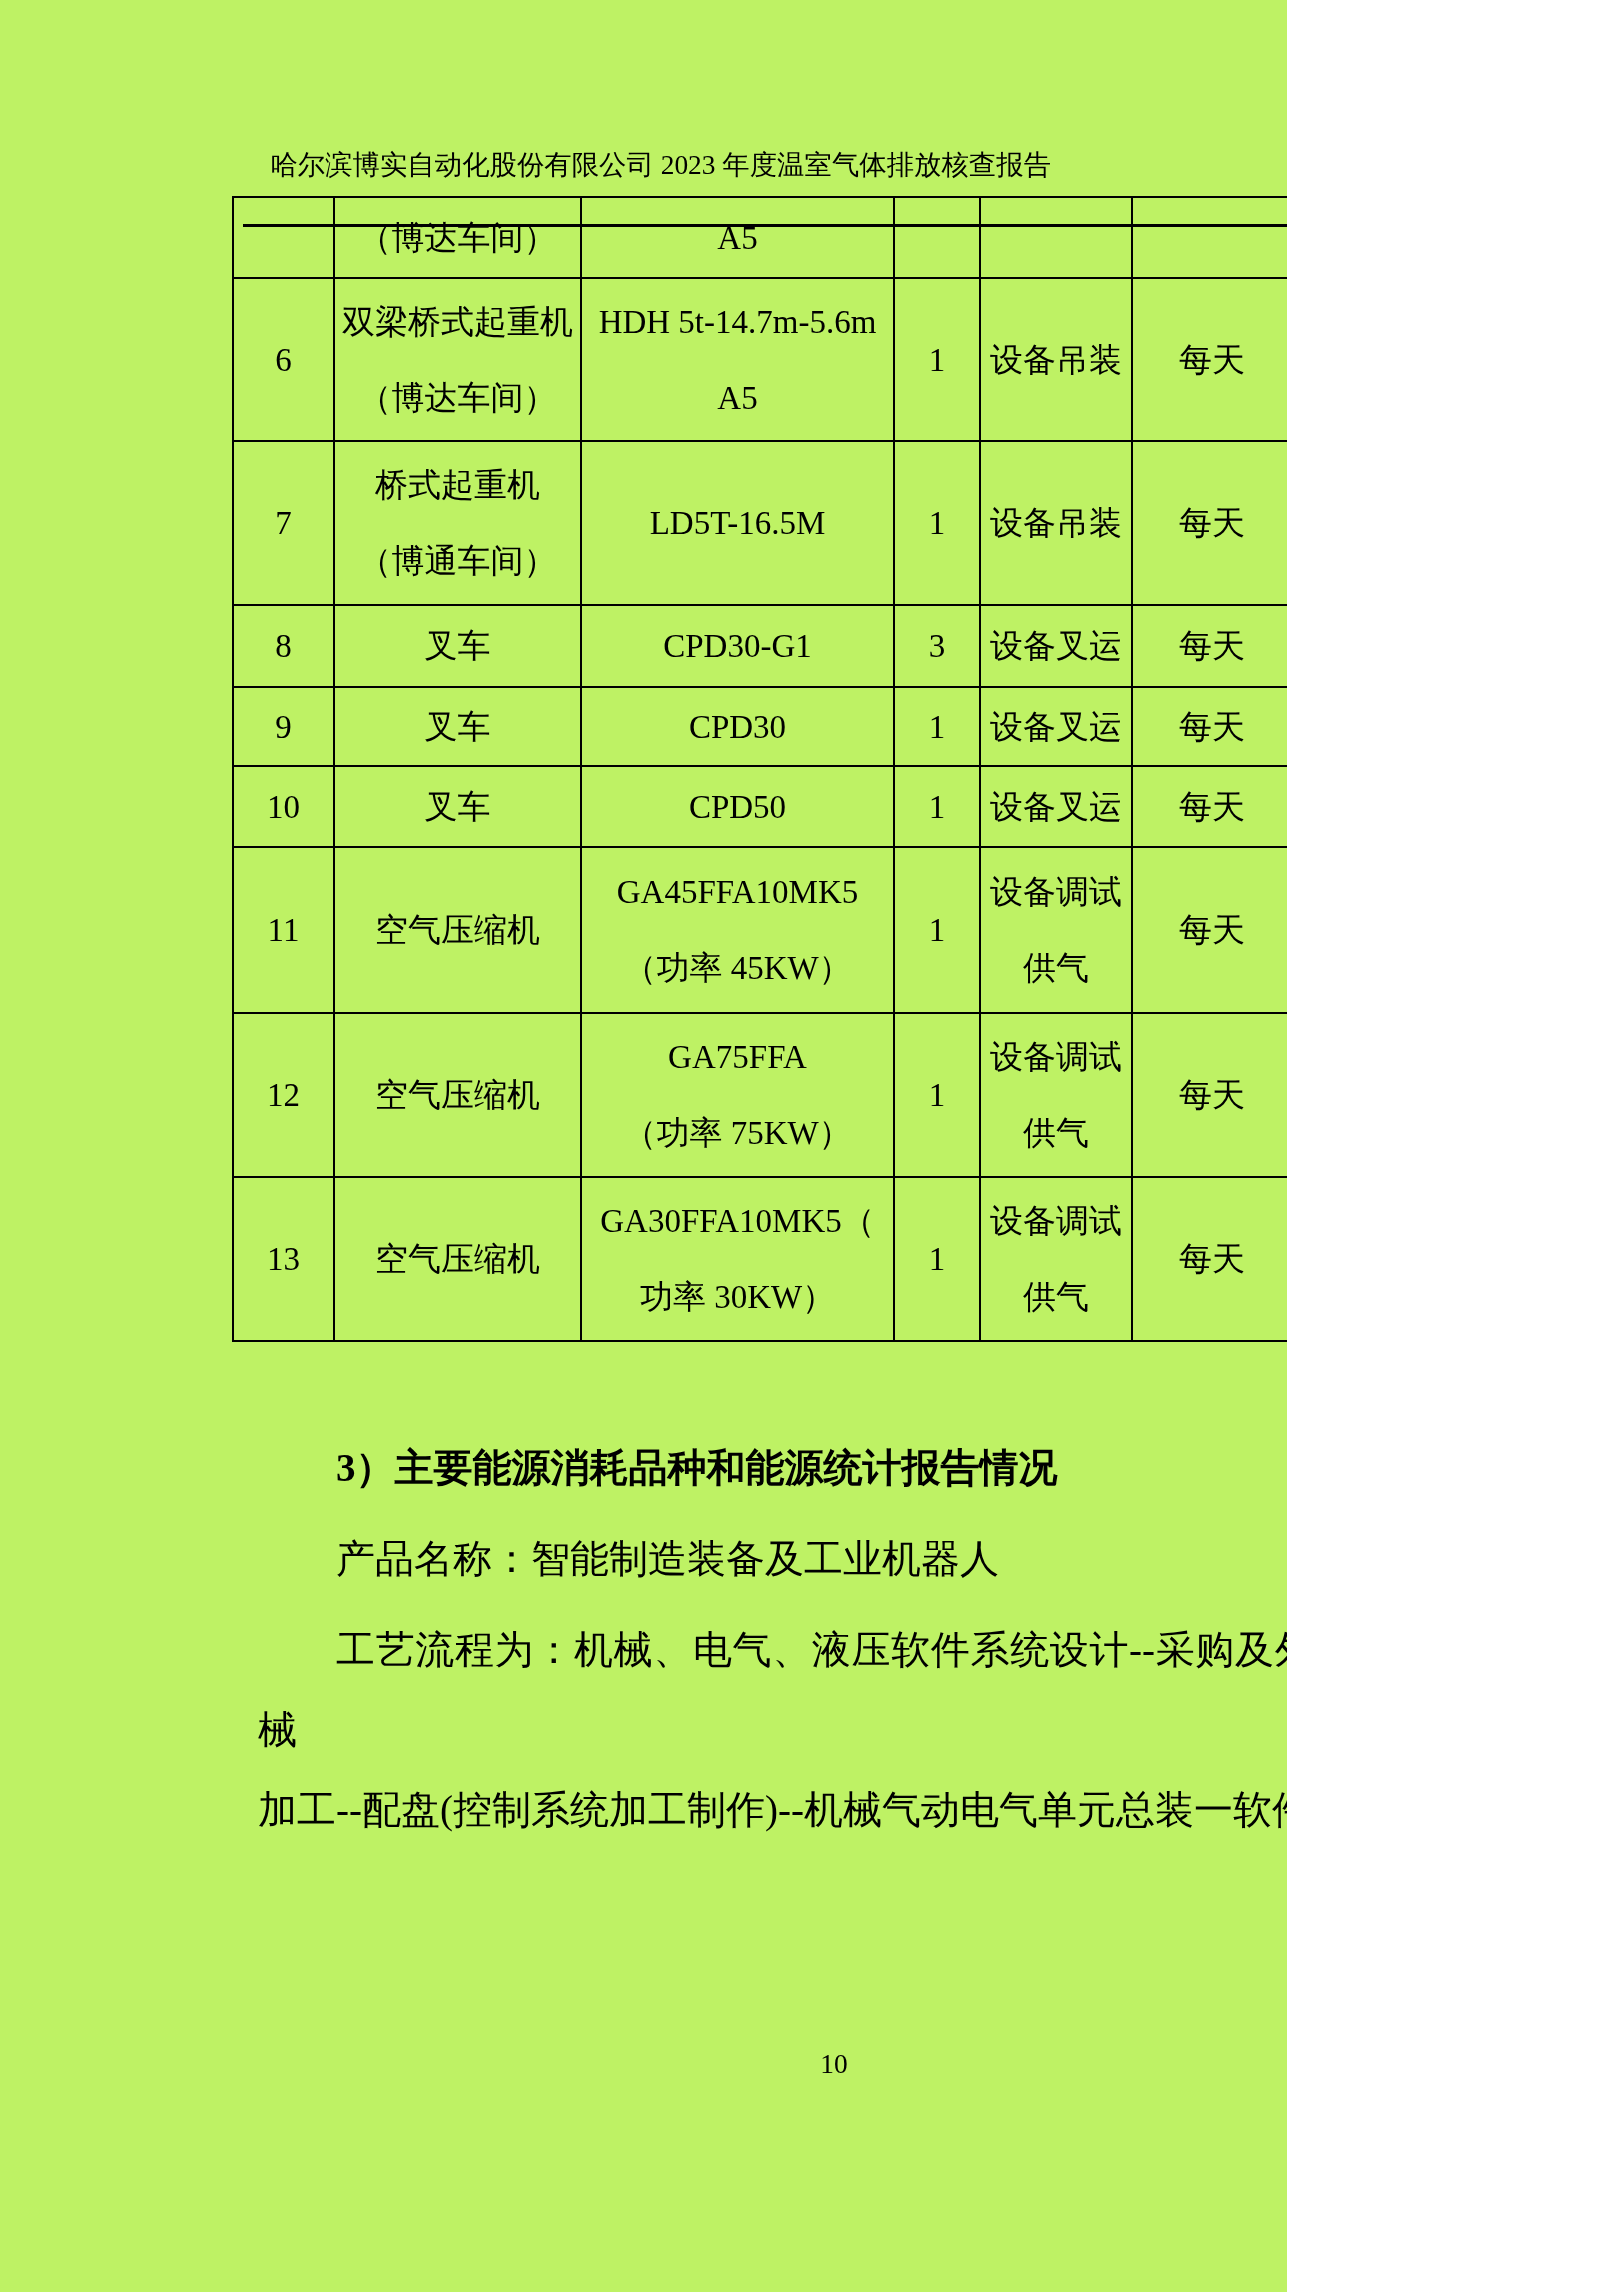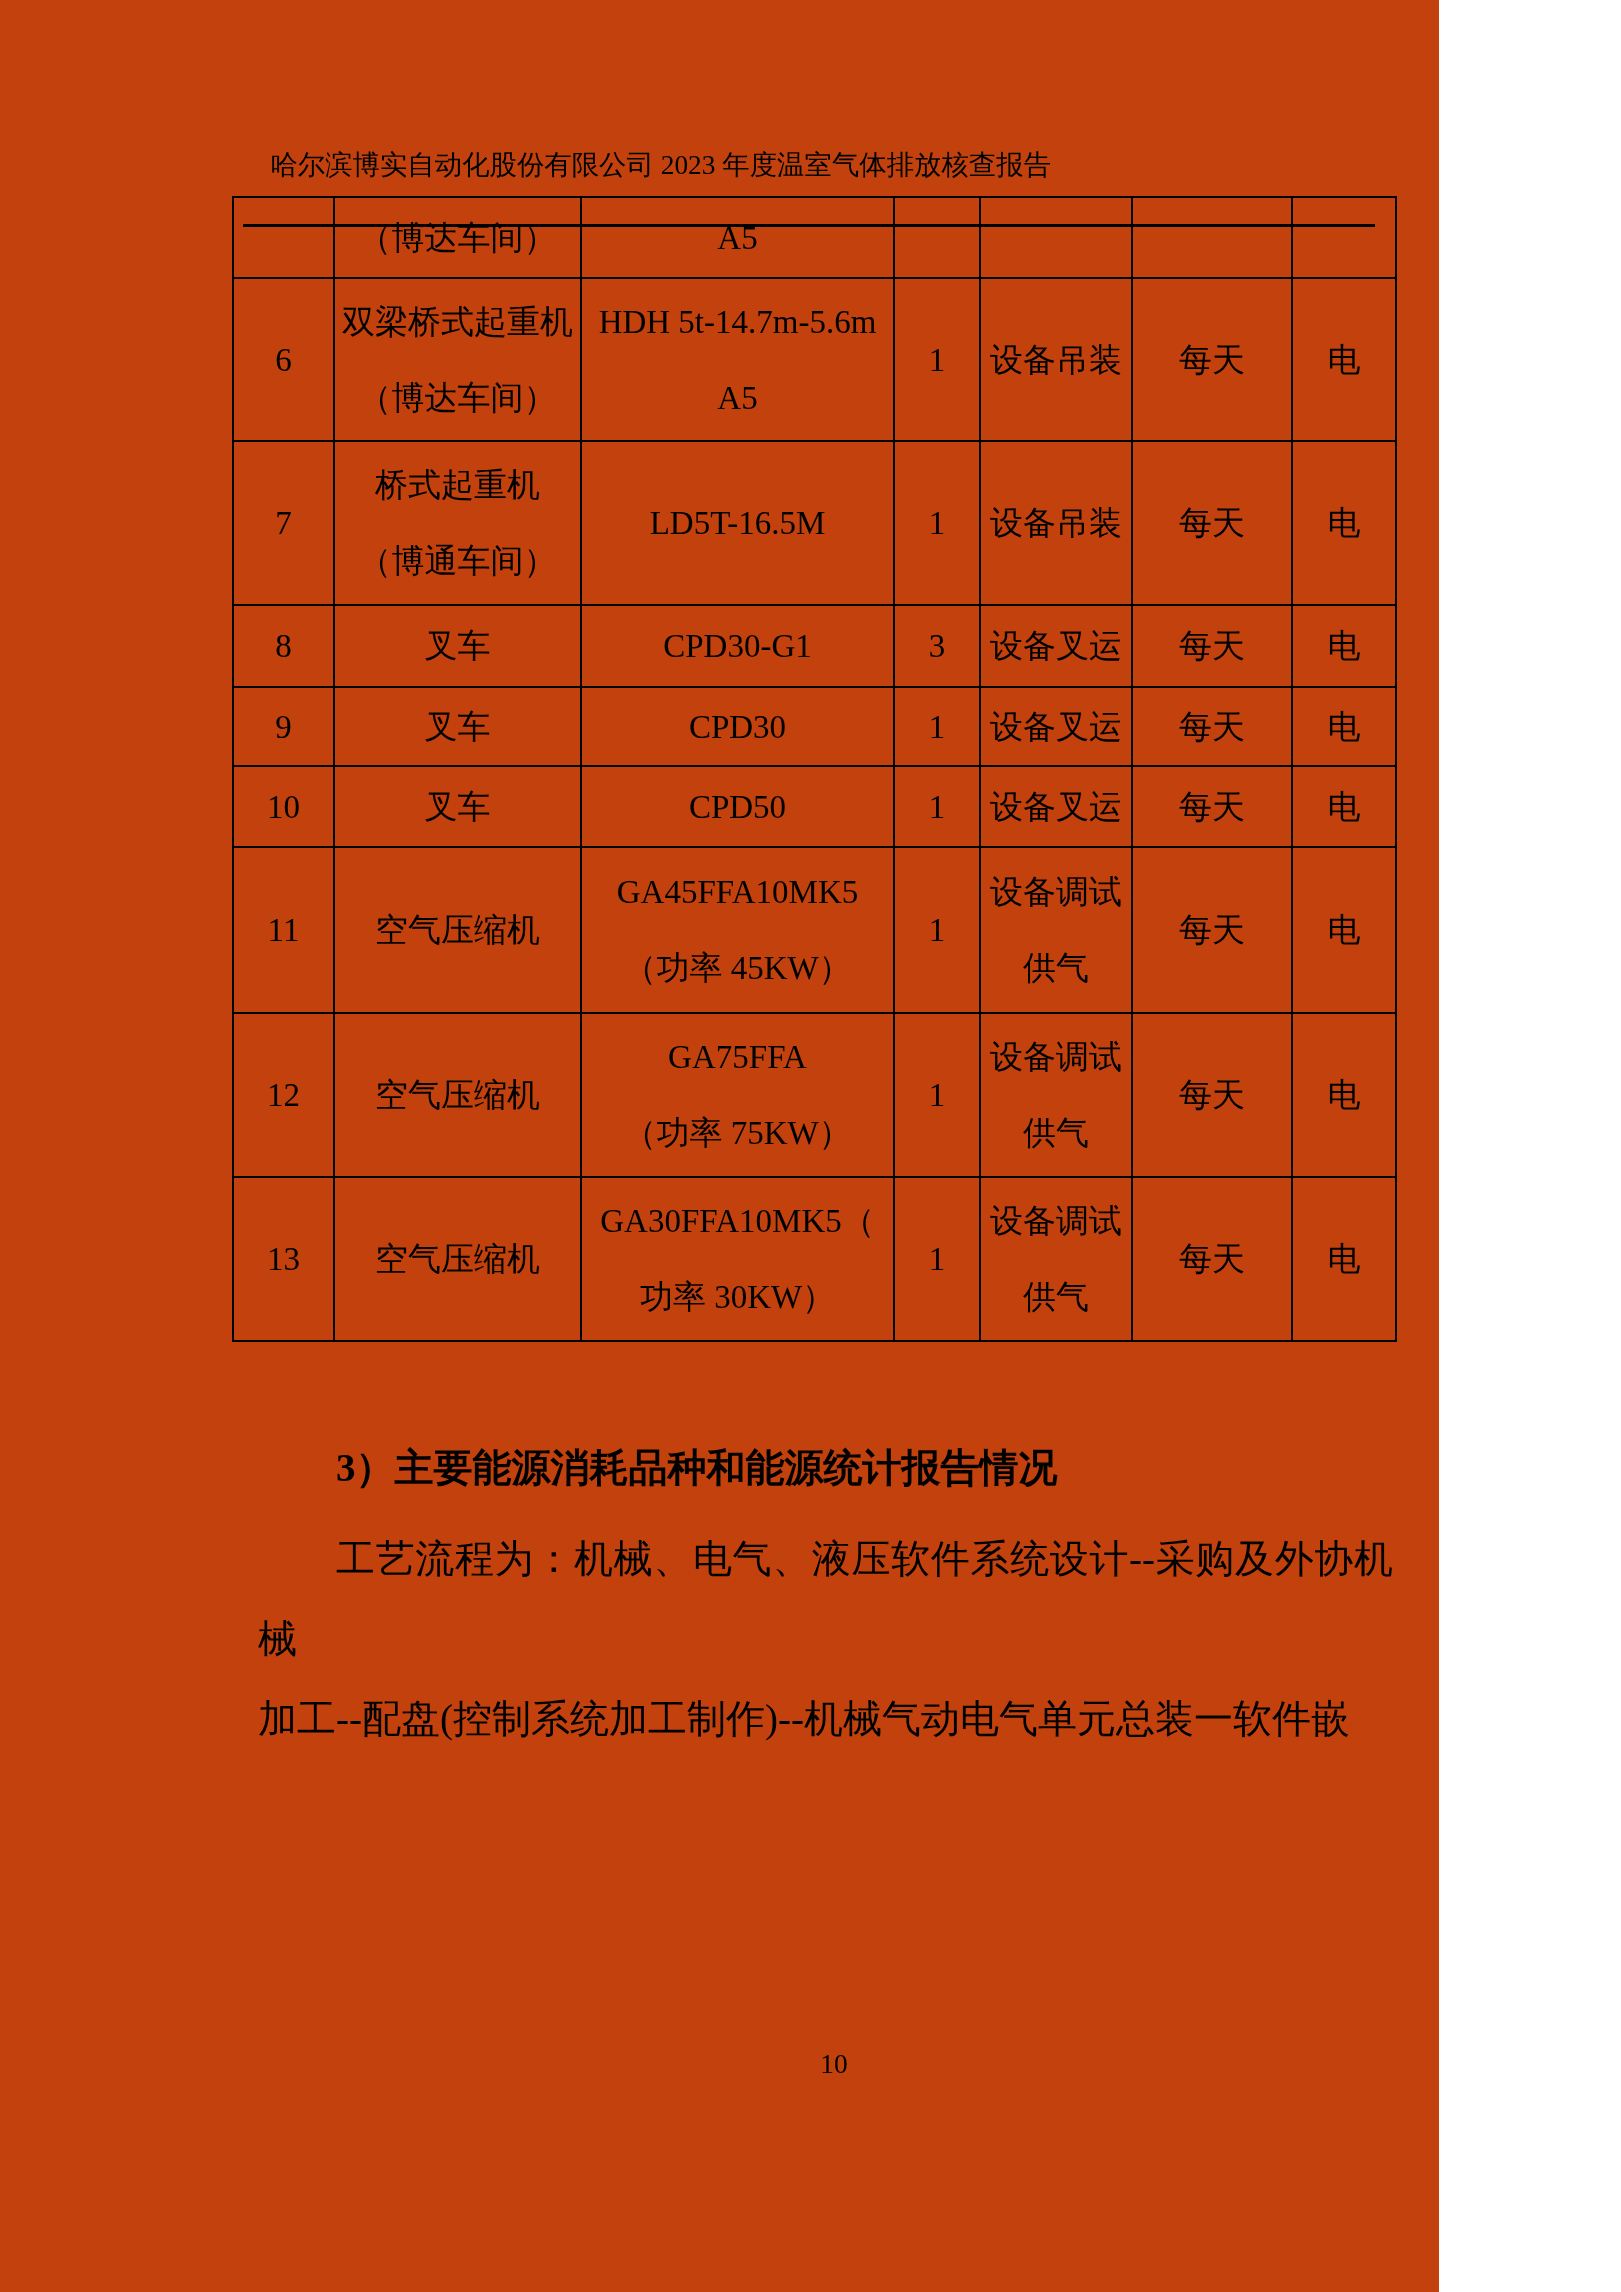--- a/index.html
+++ b/index.html
@@ -1,21 +1,21 @@
 <!DOCTYPE html>
 <html><head>
 <meta charset="utf-8">
 <style>
   * { margin:0; padding:0; box-sizing:border-box; }
   html, body { background:#ffffff; }
   .page {
     position:relative;
-    width:1439px;
+    width:1287px;
     height:2293px;
-    background:#c2410c;
+    background:#bef264;
     color:#000000;
     font-family:"Liberation Serif","DejaVu Serif",serif;
     overflow:hidden;
   }
   .doc-header {
     position:absolute;
     left:243px;
     top:116px;
     width:1132px;
     padding-bottom:8.8px;
@@ -172,20 +172,21 @@
           <td>设备调试
 供气</td>
           <td>每天</td>
           <td>电</td>
         </tr>
       </tbody>
   </table>
 
   <div class="content">
     <p class="bold indent">3）主要能源消耗品种和能源统计报告情况</p>
+    <p class="indent">产品名称：智能制造装备及工业机器人</p>
     <p class="indent">工艺流程为：机械、电气、液压软件系统设计--采购及外协机械
 加工--配盘(控制系统加工制作)--机械气动电气单元总装一软件嵌</p>
   </div>
 
   <div class="page-number">10</div>
 
 </div>
 
 
 </body></html>

